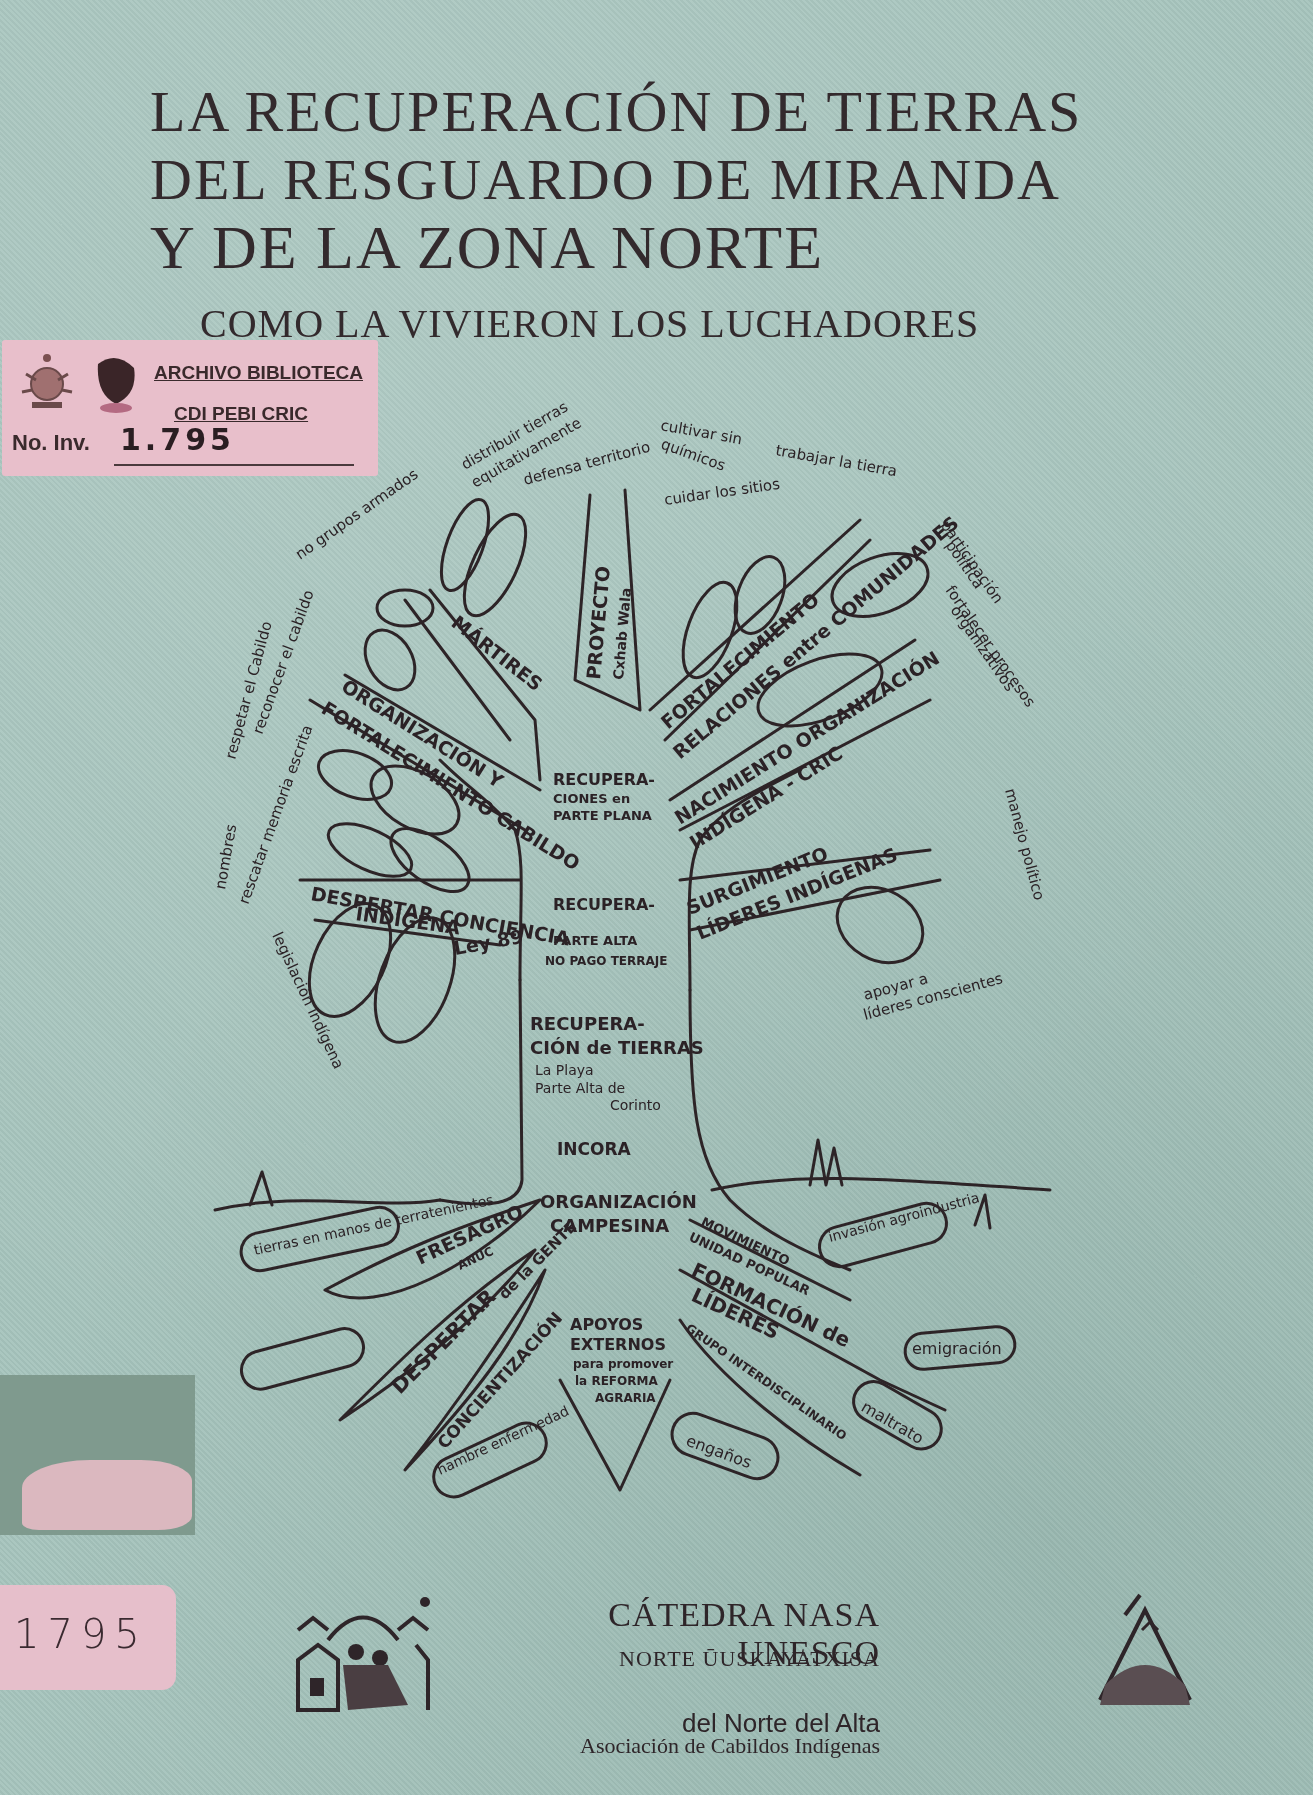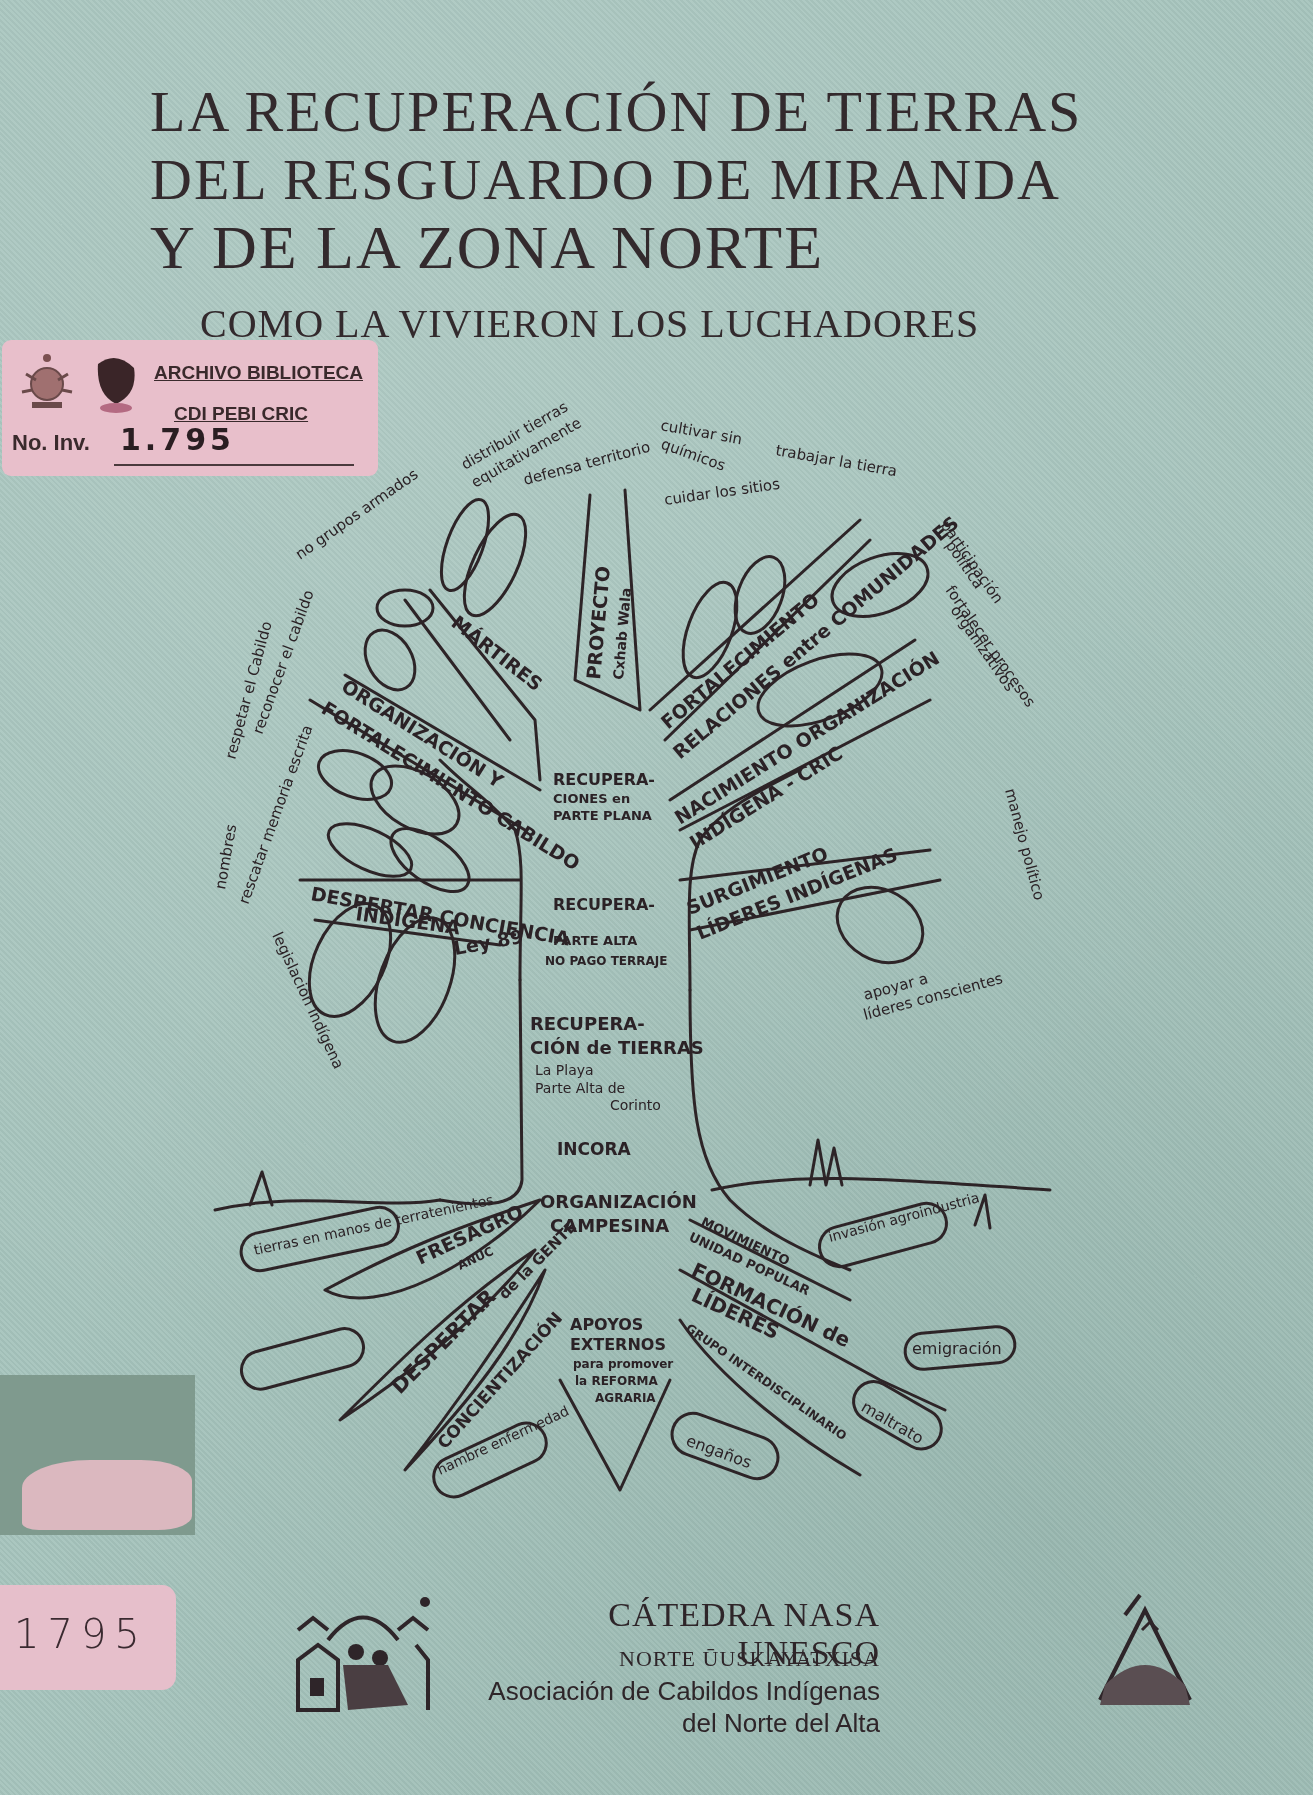--- a/index.html
+++ b/index.html
@@ -19,21 +19,21 @@
     font-family:"Liberation Serif", serif; font-weight:normal;
     letter-spacing:2px; color:#332a2d;
   }
   .t1 { top:78px; font-size:58px; left:150px; width:980px; }
   .t2 { top:146px; font-size:58px; left:150px; width:980px; }
   .t3 { top:212px; font-size:62px; left:150px; width:980px; }
   .subtitle { top:300px; font-size:40px; left:200px; width:900px; letter-spacing:1px;}
 
   .stamp {
     left:2px; top:340px; width:376px; height:136px;
-    background:#e8bfcb; border-radius:9px;
+    background:#e8bfcb; border-radius:3px;
   }
   .stamp .logo1 { position:absolute; left:14px; top:6px; width:62px; height:66px; }
   .stamp .logo2 { position:absolute; left:92px; top:14px; width:44px; height:60px; }
   .stamp .lib1 { position:absolute; left:152px; top:22px; font-family:"Liberation Sans",sans-serif; font-weight:bold; font-size:19px; text-decoration:underline; color:#3a2a2c;}
   .stamp .lib2 { position:absolute; left:172px; top:63px; font-family:"Liberation Sans",sans-serif; font-weight:bold; font-size:19px; text-decoration:underline; color:#3a2a2c;}
   .stamp .inv-label { position:absolute; left:10px; top:90px; font-family:"Liberation Sans",sans-serif; font-size:22px; color:#3a2a2c;font-weight:bold;}
   .stamp .inv-value { position:absolute; left:118px; top:82px; font-family:"DejaVu Sans",sans-serif; font-weight:bold; font-size:30px; color:#2a1e22; letter-spacing:4px;}
   .stamp .inv-line { position:absolute; left:112px; top:124px; width:240px; height:2px; background:#4a3a3d; }
 
   .tree { left:0; top:0; width:1313px; height:1795px; }
@@ -53,21 +53,21 @@
   }
   .label-1795 span {
     position:absolute; left:14px; top:26px; font-family:"DejaVu Sans",sans-serif;
     font-size:40px; color:#3a2a30; letter-spacing:8px; font-weight:lighter;
   }
   .footer {
     left:460px; width:420px; text-align:right; color:#2e2529;
   }
   .f1 { top:1596px; font-family:"Liberation Serif",serif; font-size:34px; letter-spacing:1px;}
   .f2 { top:1646px; font-family:"Liberation Serif",serif; font-size:22px; letter-spacing:1px;}
-  .f3 { top:1676px; font-family:Liberation Sans, sans-serif; font-size:26px;}
+  .f3 { top:1733px; font-family:Liberation Serif, serif; font-size:22px;}
   .f4 { top:1708px; font-family:"Liberation Sans",sans-serif; font-size:26px;}
   .logo-left { left:288px; top:1590px; width:150px; height:125px; }
   .logo-right { left:1080px; top:1590px; width:150px; height:125px; }
 </style>
 </head>
 <body>
 
 <div class="abs title t1">LA RECUPERACIÓN DE TIERRAS</div>
 <div class="abs title t2">DEL RESGUARDO DE MIRANDA</div>
 <div class="abs title t3">Y DE LA ZONA NORTE</div>

